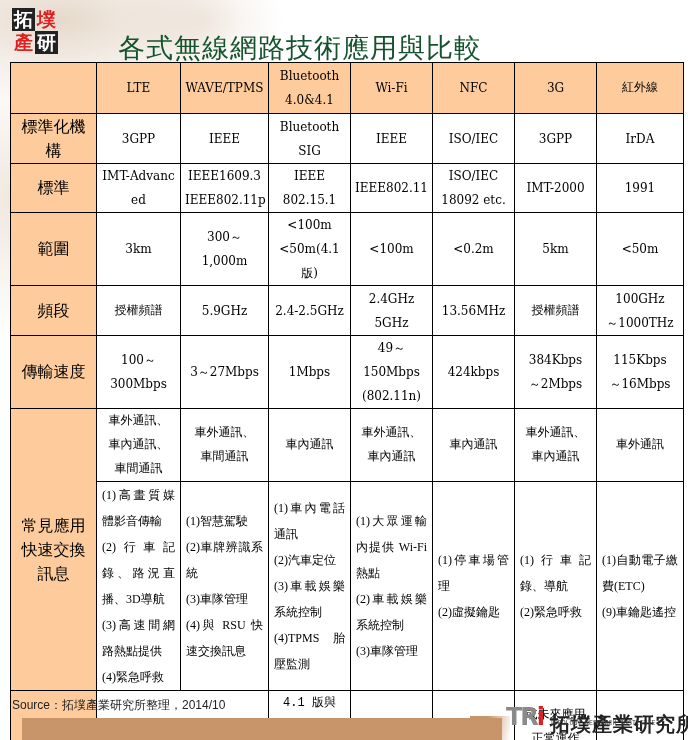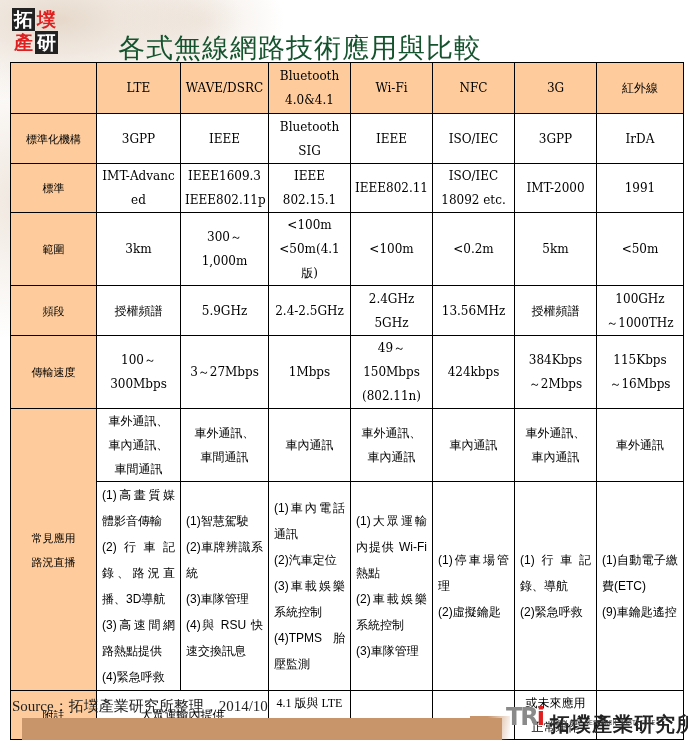--- a/index.html
+++ b/index.html
@@ -18,25 +18,25 @@
   .logo .c2{left:23px;top:0;color:#e02020;}
   .logo .c3{left:0;top:23px;color:#e02020;}
   .logo .c4{left:23px;top:23px;background:#222;color:#fff;}
   .title{position:absolute;left:118px;top:22px;font-family:"DejaVu Sans",sans-serif;font-size:27px;
     letter-spacing:1px;color:#14532d;white-space:nowrap;margin-top:8px;}
   table.cmp{position:absolute;left:10px;top:62px;border-collapse:collapse;table-layout:fixed;
     width:673px;font-size:12px;}
   table.cmp td{border:1.3px solid #000;text-align:center;vertical-align:middle;line-height:24px;
     padding:0 4px;background:#fff;white-space:pre-line;}
   table.cmp td.hd{background:#fecc9c;}
-  table.cmp td.rowhead{background:#fecc9c;font-family:Liberation Serif, serif;font-size:11px;}
-  table.cmp td.zh{font-family:Liberation Serif, serif;}
-  table.cmp td.app{text-align:justify;vertical-align:middle;font-family:Liberation Sans, sans-serif;
+  table.cmp td.rowhead{background:#fecc9c;font-family:Liberation Serif, serif;font-size:16px;}
+  table.cmp td.zh{font-family:Liberation Mono, monospace;}
+  table.cmp td.app{text-align:justify;vertical-align:middle;font-family:Liberation Serif, serif;
     line-height:26px;padding:0 5px;}
-  .source{position:absolute;left:12px;top:697px;font-family:Liberation Serif, serif;font-size:15px;
+  .source{position:absolute;left:12px;top:697px;font-family:Liberation Sans, sans-serif;font-size:12px;
     color:#222;white-space:nowrap;}
   .band{position:absolute;left:22px;top:718px;width:480px;height:22px;background:#c8946a;}
   .band-fade{position:absolute;left:470px;top:716px;width:40px;height:24px;
     background:linear-gradient(100deg,#c8946a 0%,#c8946a 40%,rgba(255,255,255,0) 100%);}
   .tri{position:absolute;left:490px;top:701px;width:190px;height:32px;}
   .tri .mark{position:absolute;left:16px;top:2px;font-family:"DejaVu Sans",sans-serif;font-weight:bold;
     font-size:24px;letter-spacing:-2px;color:#8a8a8a;}
   .tri .mark .i{color:#e02020;}
   .tri .zh{position:absolute;left:60px;top:0;font-family:"DejaVu Sans",sans-serif;font-weight:bold;
     font-size:20px;color:#222;letter-spacing:1px;white-space:nowrap;margin-top:10px;}
@@ -65,21 +65,21 @@
       <col style="width:82px">
     <col style="width:82px">
       <col style="width:82px">
       <col style="width:82px">
       <col style="width:87px">
   </colgroup>
   <tbody>
       <tr style="height:51px">
     <td class="hd"></td>
     <td class="hd">LTE</td>
-    <td class="hd">WAVE/DSRC</td>
+    <td class="hd">WAVE/TPMS</td>
     <td class="hd">Bluetooth
 4.0&amp;4.1</td>
     <td class="hd">Wi-Fi</td>
     <td class="hd">NFC</td>
     <td class="hd">3G</td>
     <td class="hd zh">紅外線</td>
   </tr>
   <tr style="height:50px">
     <td class="rowhead">標準化機構</td>
     <td>3GPP</td>
@@ -138,21 +138,21 @@
 150Mbps
 (802.11n)</td>
     <td>424kbps</td>
     <td>384Kbps
 ～2Mbps</td>
     <td>115Kbps
 ～16Mbps</td>
   </tr>
   <tr style="height:70px">
     <td class="rowhead" rowspan="2">常見應用
-路況直播</td>
+快速交換訊息</td>
     <td class="zh">車外通訊、
 車內通訊、
 車間通訊</td>
     <td class="zh">車外通訊、
 車間通訊</td>
     <td class="zh">車內通訊</td>
     <td class="zh">車外通訊、
 車內通訊</td>
     <td class="zh">車內通訊</td>
     <td class="zh">車外通訊、

